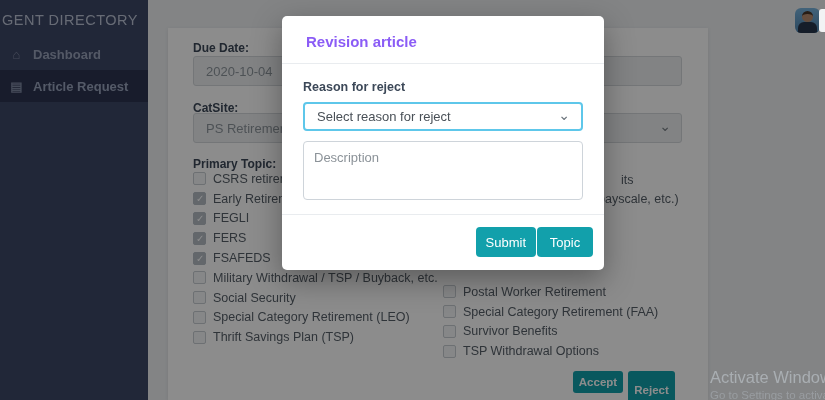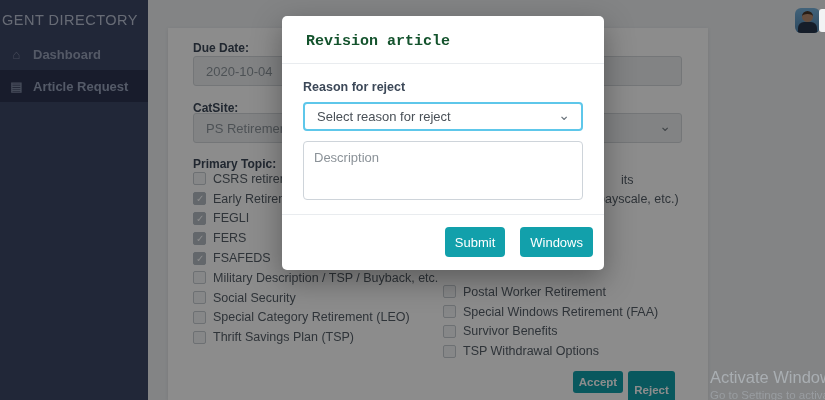--- a/index.html
+++ b/index.html
@@ -33,28 +33,28 @@
   
   .avatar { position:absolute; left:795px; top:8px; width:25px; height:25px; border-radius:6px; overflow:hidden; background:linear-gradient(#79b4de,#4f83ad); z-index:2; cursor:pointer; }
   .avatar .head { position:absolute; left:7px; top:3px; width:11px; height:11px; border-radius:50%; background:#b98d6f; border-top:3px solid #4a3527; }
   .avatar .torso { position:absolute; left:3px; top:14px; width:19px; height:12px; border-radius:6px 6px 0 0; background:#27354c; }
   .white-chip { position:absolute; right:0; top:9px; width:6px; height:23px; background:#f2f3f4; border-radius:3px 0 0 3px; z-index:15; }
 
   
   .overlay { position:absolute; inset:0; background:rgba(0,0,0,.45); z-index:10; }
   .modal { position:absolute; left:282px; top:16px; width:322px; background:#fff; border-radius:5px; box-shadow:0 10px 30px rgba(0,0,0,.35); z-index:20; }
   .modal-header { padding:17px 24px 13px; border-bottom:1px solid #e9ecef; }
-  .modal-title { font-size:15px; font-weight:700; color:#14532d;font-family:Liberation Mono, monospace; }
+  .modal-title { font-size:15px; font-weight:700; color:#8b5cf6; }
   .modal-body { padding:16px 21px 2px; }
   .m-label { font-size:12.5px; font-weight:700; color:#3c4858; margin-bottom:8px; }
   .m-select { position:relative; height:29px; border:2px solid #5ec7ea; border-radius:4px; display:flex; align-items:center; padding:0 12px; font-size:13px; color:#495057; background:#fff; cursor:pointer; }
   .m-select .chev { position:absolute; right:11px; top:3px; color:#6c757d; font-size:14px; }
   .m-textarea { display:block; width:100%; height:59px; margin-top:10px; border:1px solid #ced4da; border-radius:4px; padding:8px 10px; font-size:13px; font-family:inherit; color:#495057; resize:none; outline:none; }
   .m-textarea::placeholder { color:#8b9298; }
-  .modal-footer { margin-top:12px; border-top:1px solid #e9ecef; padding:12px 11px 13px; display:flex; justify-content:flex-end; gap:15px; }
+  .modal-footer { margin-top:12px; border-top:1px solid #e9ecef; padding:12px 11px 13px; display:flex; justify-content:flex-end; gap:1px; }
   .m-btn { height:30px; min-width:56px; padding:0 10px; background:#12a0ab; color:#fff; border:none; border-radius:4px; font-size:13px; font-weight:500; font-family:inherit; cursor:pointer; }
 
   
   .watermark { position:absolute; left:710px; top:368px; z-index:30; white-space:nowrap; }
   .wm1 { font-size:16.5px; color:#a9aeb2; font-weight:400; }
   .wm2 { font-size:11.5px; color:#999da1; margin-top:2px; }
 </style>
 </head>
 <body>
 
@@ -108,21 +108,21 @@
     <span class="topic-label">FERS</span>
   </div>
 
   <div class="topic-item">
     <span class="cbx checked"></span>
     <span class="topic-label">FSAFEDS</span>
   </div>
 
   <div class="topic-item">
     <span class="cbx"></span>
-    <span class="topic-label">Military Description / TSP / Buyback, etc.</span>
+    <span class="topic-label">Military Withdrawal / TSP / Buyback, etc.</span>
   </div>
 
   <div class="topic-item">
     <span class="cbx"></span>
     <span class="topic-label">Social Security</span>
   </div>
 
   <div class="topic-item">
     <span class="cbx"></span>
     <span class="topic-label">Special Category Retirement (LEO)</span>
@@ -134,21 +134,21 @@
   </div>
 </div>
 <div class="topic-col" id="topic-right" style="left:443px; top:282px;">
   <div class="topic-item">
     <span class="cbx"></span>
     <span class="topic-label">Postal Worker Retirement</span>
   </div>
 
   <div class="topic-item">
     <span class="cbx"></span>
-    <span class="topic-label">Special Windows Retirement (FAA)</span>
+    <span class="topic-label">Special Category Retirement (FAA)</span>
   </div>
 
   <div class="topic-item">
     <span class="cbx"></span>
     <span class="topic-label">Survivor Benefits</span>
   </div>
 
   <div class="topic-item">
     <span class="cbx"></span>
     <span class="topic-label">TSP Withdrawal Options</span>
@@ -176,20 +176,20 @@
   <div class="modal-body">
     <div class="m-label">Reason for reject</div>
     <div class="m-select">
       <span>Select reason for reject</span>
       <span class="chev">⌄</span>
     </div>
     <textarea class="m-textarea" placeholder="Description" style=""></textarea>
   </div>
   <div class="modal-footer">
     <button class="m-btn">Submit</button>
-    <button class="m-btn">Windows</button>
+    <button class="m-btn">Topic</button>
   </div>
 </div>
 
 <div class="watermark">
   <div class="wm1">Activate Windows</div>
   <div class="wm2">Go to Settings to activate</div>
 </div>
 
 </body></html>

